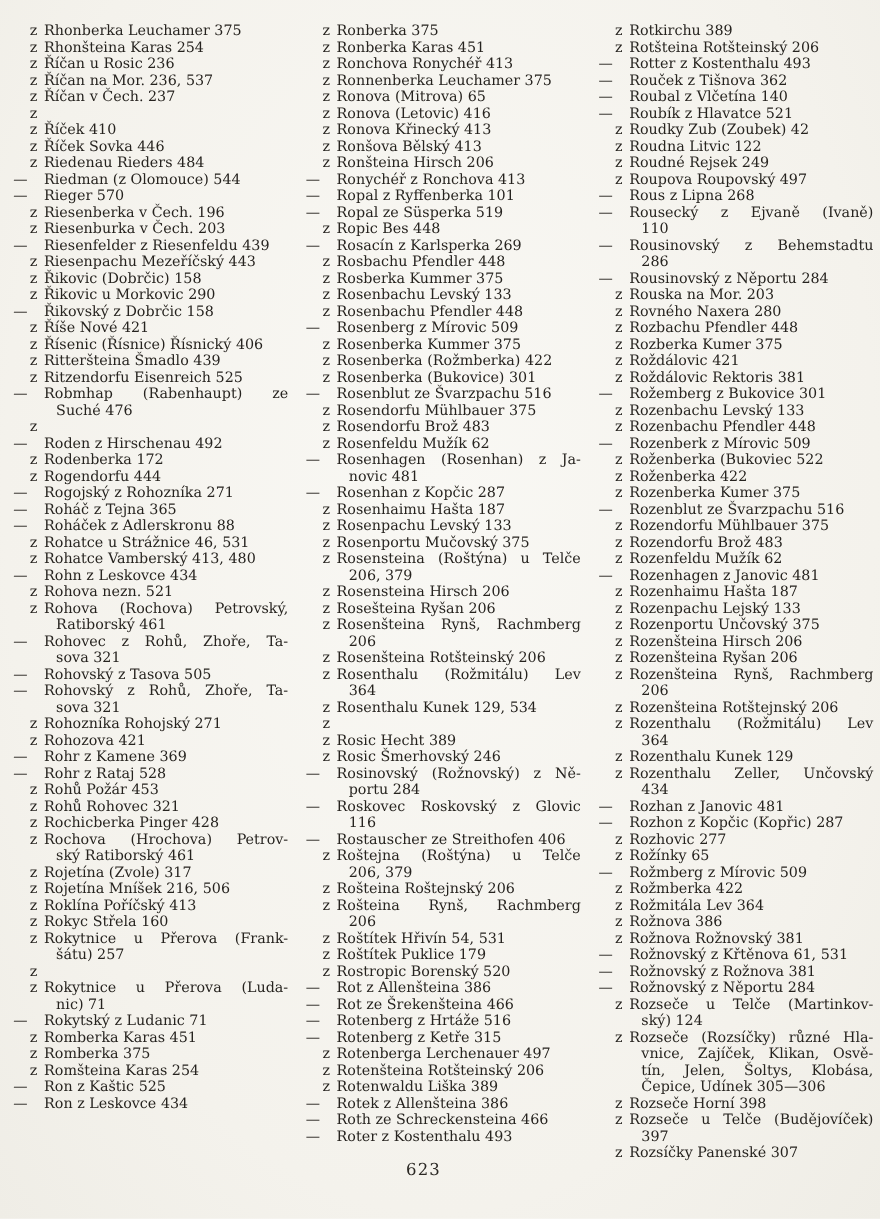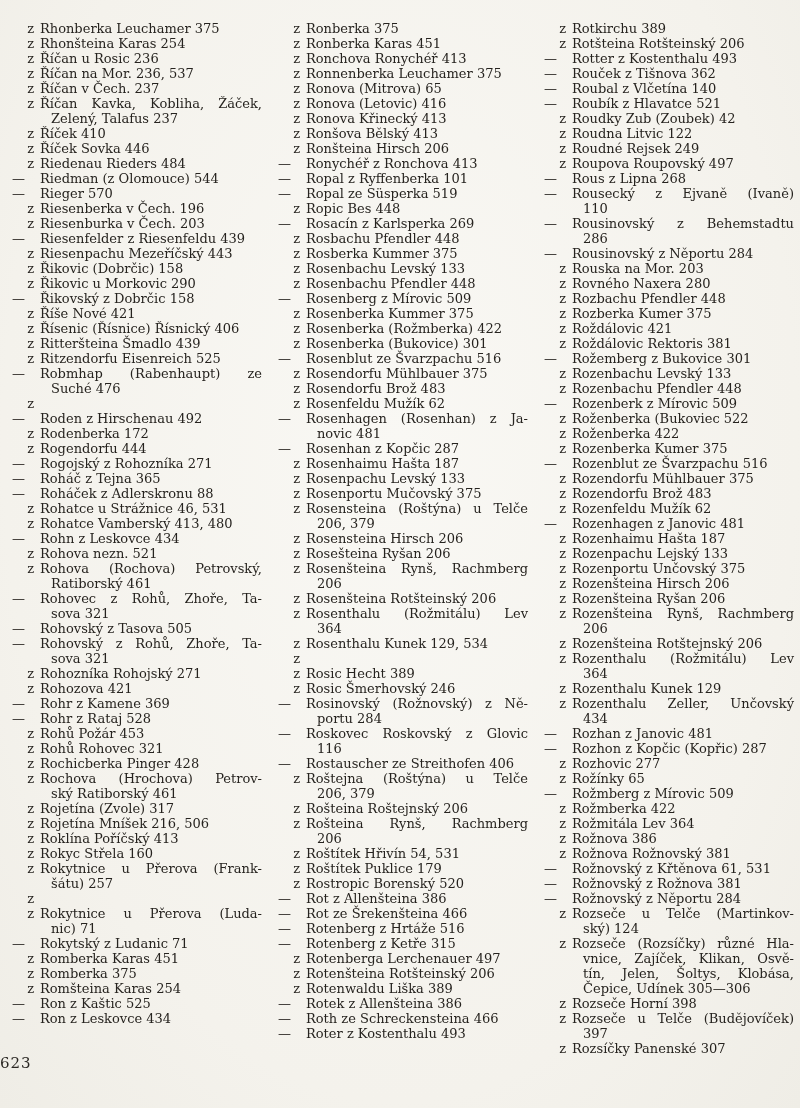--- a/index.html
+++ b/index.html
@@ -58,20 +58,21 @@
   .line.just {
     white-space: normal;
     text-align: justify;
     text-align-last: justify;
   }
   .footer {
     position: absolute;
     top: 1054px;
     left: 0;
     width: 770px;
+    text-align: center;
     font-size: 15px;
     letter-spacing: 1px;
     color: #2b2824;
   }
 </style>
 </head>
 <body>
 
 <div class="page">
   <div class="column">
@@ -100,24 +101,20 @@
         </div>
       </div>
       <div class="entry">
         <span class="prefix z">z</span>
         <div class="text">
           <div class="line">Říčan v Čech. 237</div>
         </div>
       </div>
       <div class="entry">
         <span class="prefix z">z</span>
-        <div class="text">
-          <div class="line just">Říčan Kavka, Kobliha, Žáček,</div>
-          <div class="line cont">Zelený, Talafus 237</div>
-        </div>
       </div>
       <div class="entry">
         <span class="prefix z">z</span>
         <div class="text">
           <div class="line">Říček 410</div>
         </div>
       </div>
       <div class="entry">
         <span class="prefix z">z</span>
         <div class="text">

